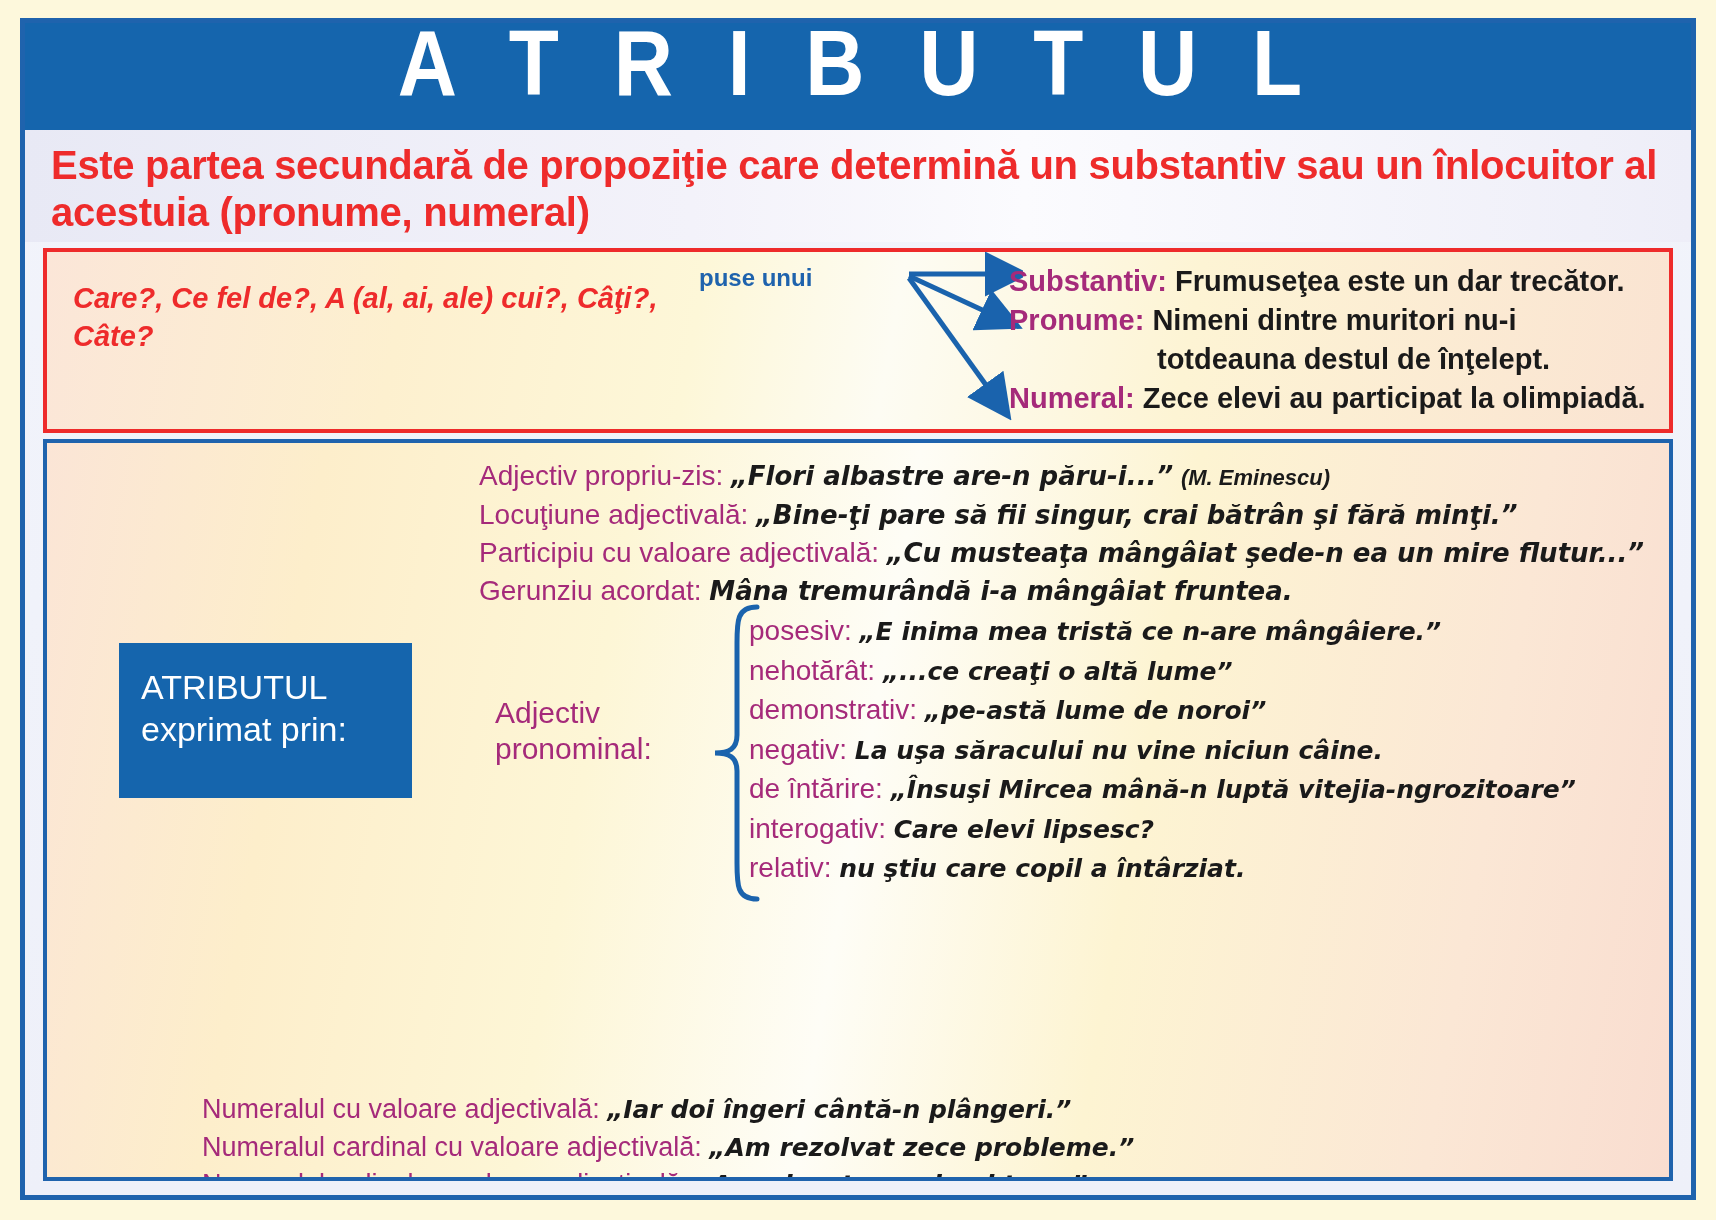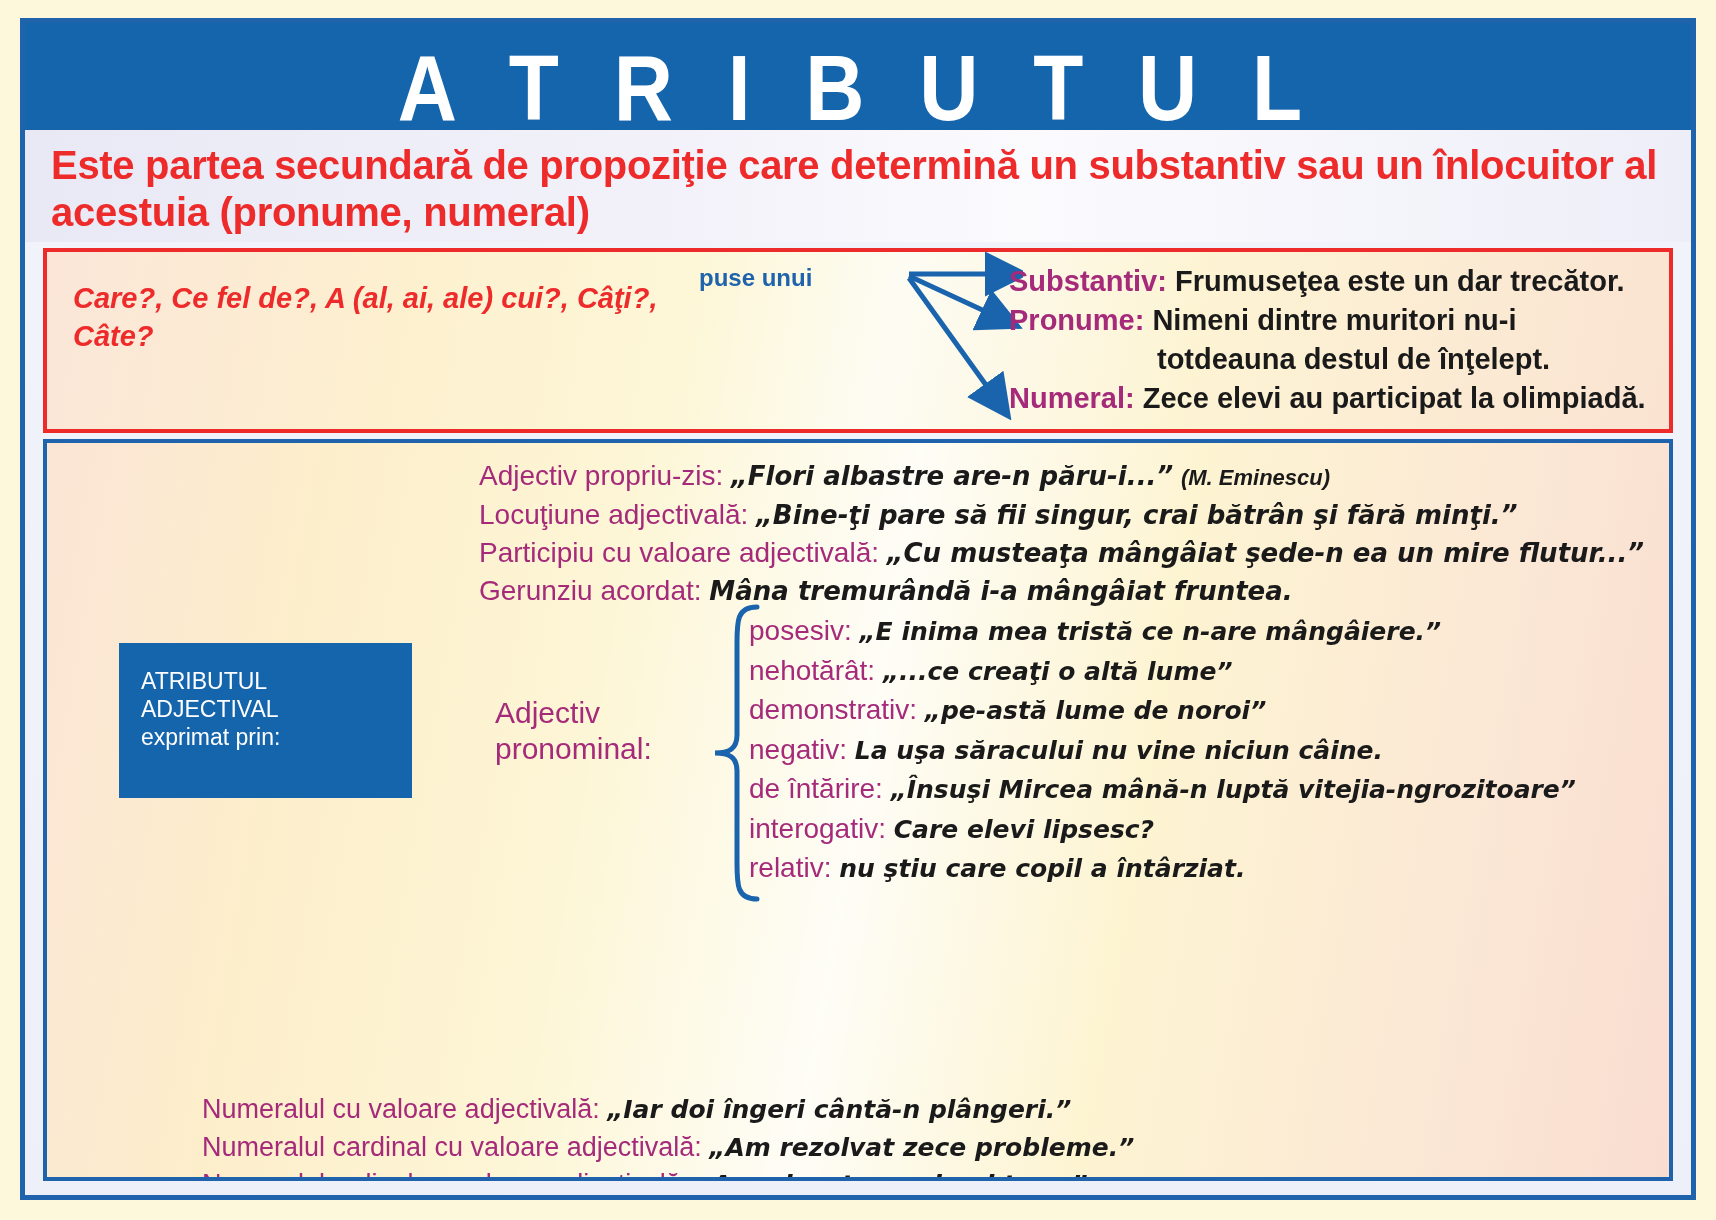--- a/index.html
+++ b/index.html
@@ -29,21 +29,21 @@
     padding: 0;
     display: flex;
     flex-direction: column;
   }
 
   
   .title-bar {
     background: #1565ad;
     height: 107px;
     display: flex;
-    align-items: flex-end;
+    align-items: flex-start;
     justify-content: center;
     flex: 0 0 auto;
   }
   .title-bar .title-text {
     color: #ffffff;
     font-size: 82px;
     font-weight: bold;
     letter-spacing: 16px;
     font-family: "Liberation Sans", sans-serif;
     line-height: 1;
@@ -151,21 +151,21 @@
 
   
   .blue-label {
     position: absolute;
     left: 72px;
     top: 200px;
     width: 293px;
     height: 155px;
     background: #1565ad;
     color: #ffffff;
-    font-size: 23px;
+    font-size: 34px;
     line-height: 1.22;
     padding: 24px 0 0 22px;
   }
 
   
   .pron-caption {
     position: absolute;
     left: 448px;
     top: 252px;
     color: #a52a7a;
@@ -283,21 +283,20 @@
             <span class="ex"><i>„Cu musteaţa </i><i class="u">mângâiat</i><i> şede-n ea un mire flutur...”</i></span>
           </div>
           <div class="adj-line">
             <span class="lbl">Gerunziu acordat:</span>
             <span class="ex"><i>Mâna </i><i class="u">tremurândă</i><i> i-a mângâiat fruntea.</i></span>
           </div>
         </div>
 
         <div class="blue-label">
           <div>ATRIBUTUL</div>
-          <div>ADJECTIVAL</div>
           <div>exprimat prin:</div>
         </div>
 
         <div class="pron-caption">
           <div>Adjectiv</div>
           <div>pronominal:</div>
         </div>
 
         <div class="brace">
           <svg width="56" height="300" viewBox="0 0 56 300">

